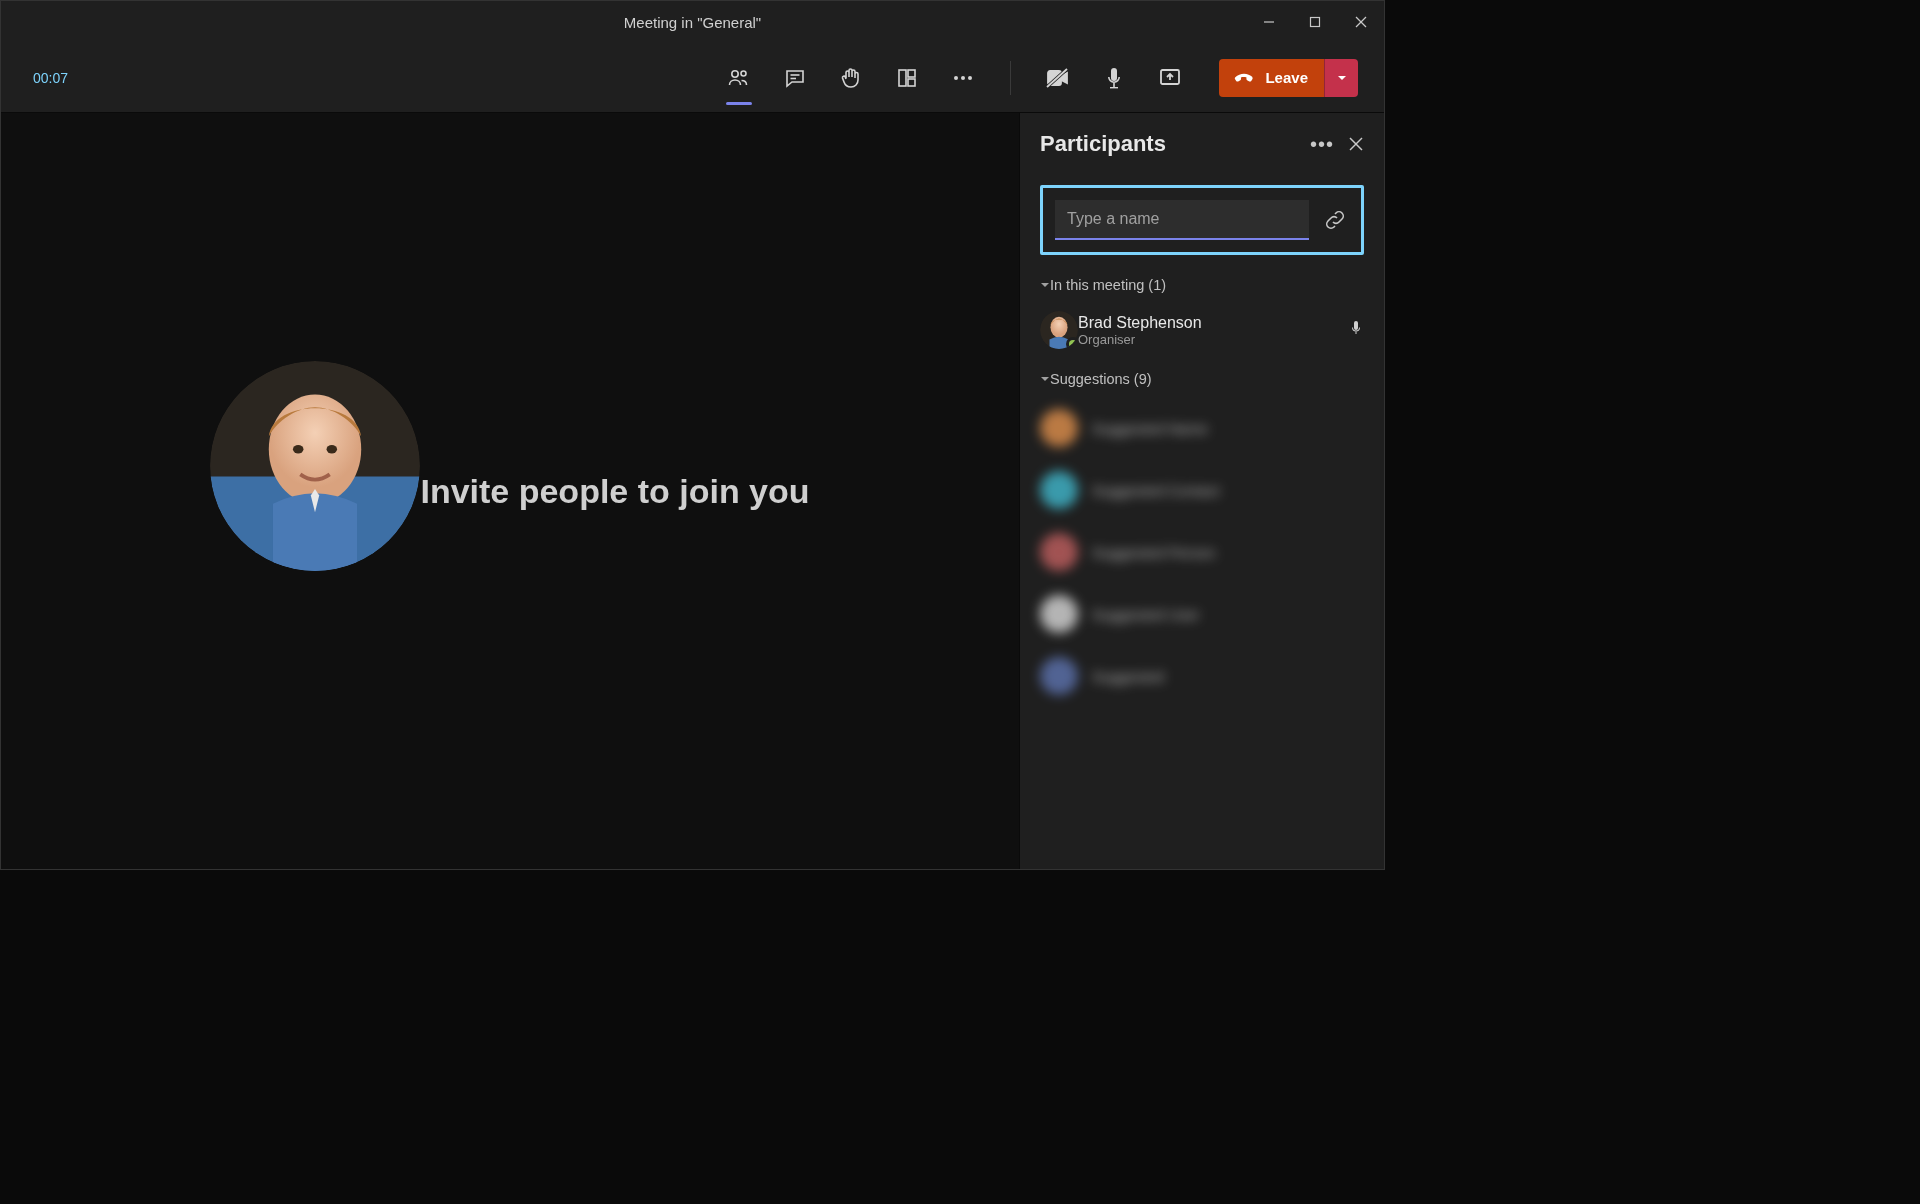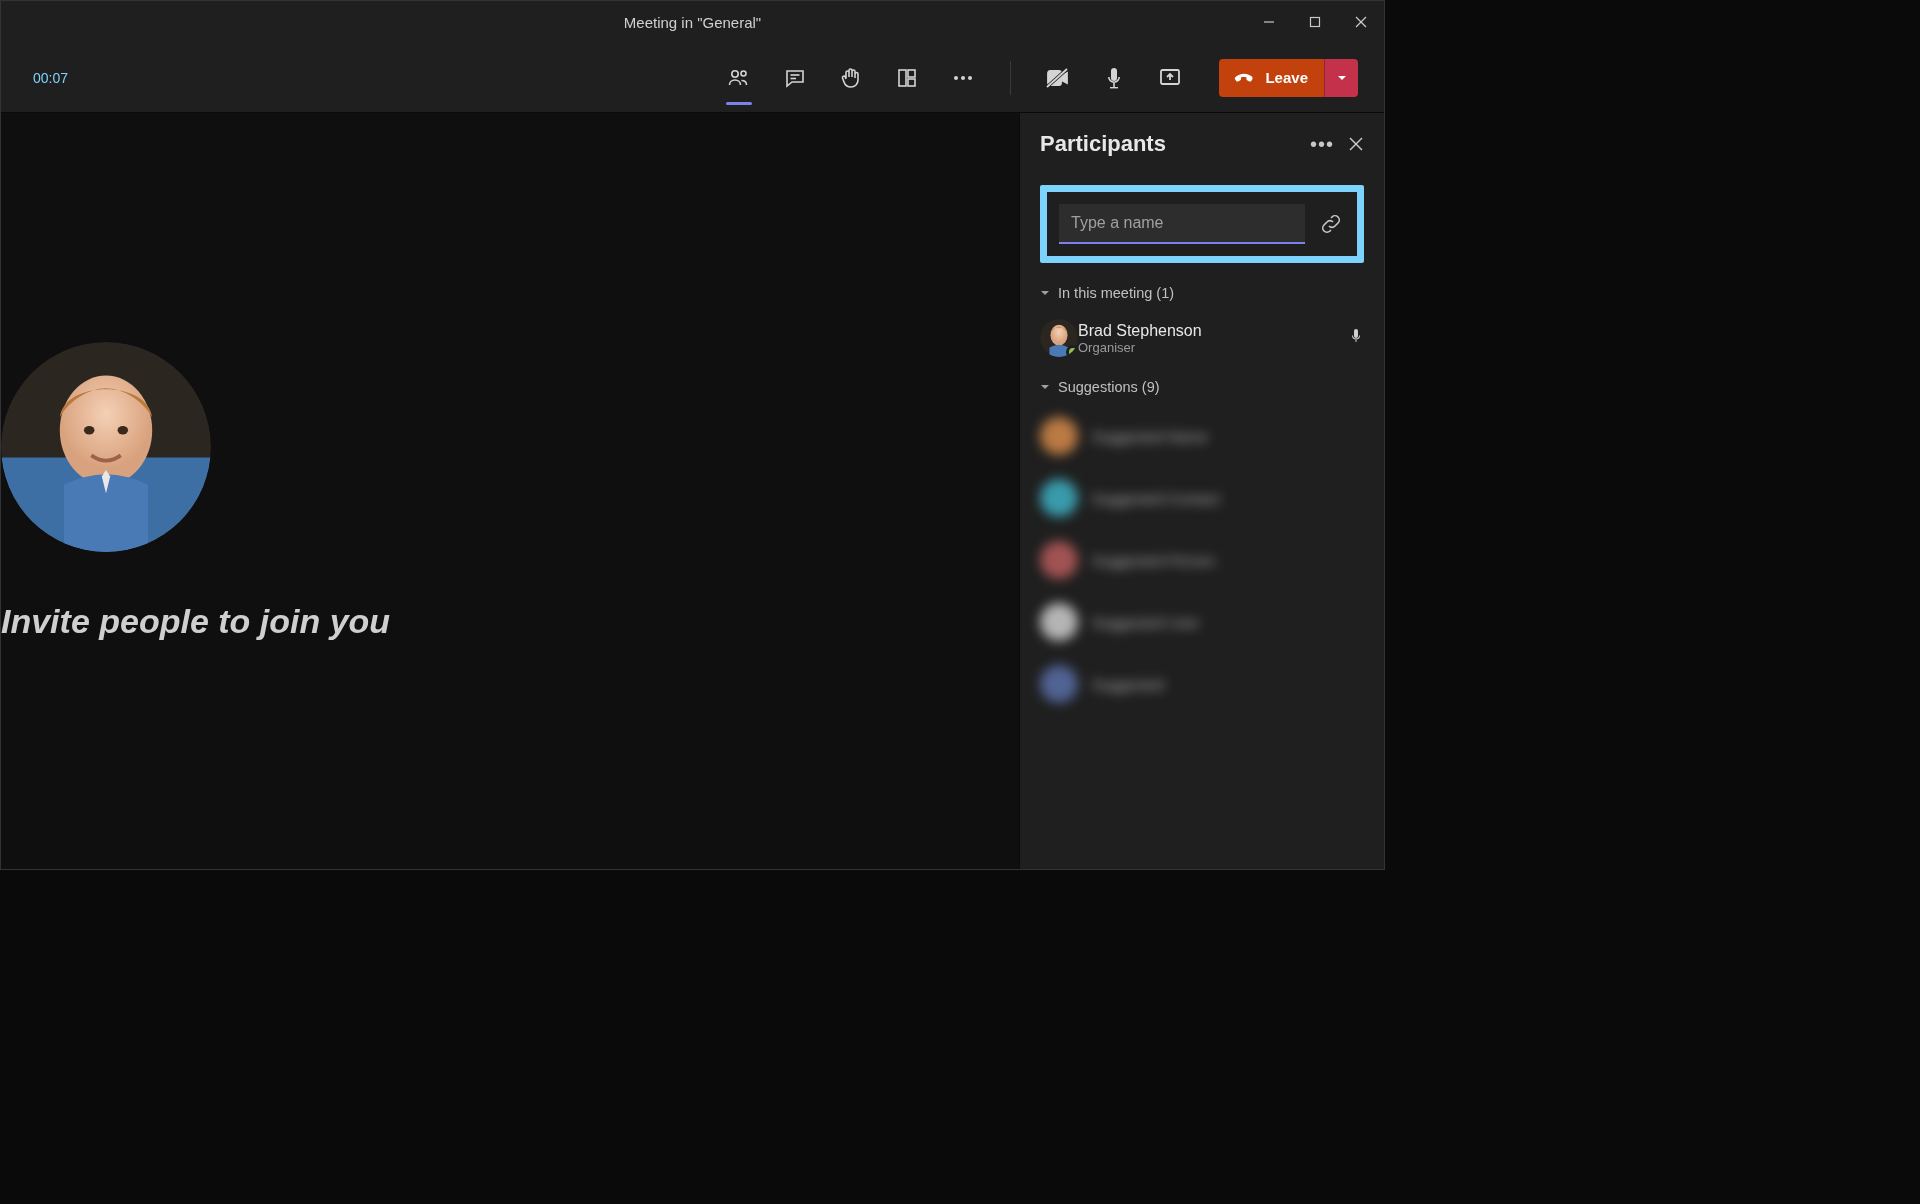--- a/index.html
+++ b/index.html
@@ -25,41 +25,41 @@
 .toolbar-divider { width: 1px; height: 34px; background: #3a3a3a; margin: 0 10px; }
 .tb-icon.camera-off svg { width: 26px; height: 26px; }
 .leave-btn { display: flex; align-items: stretch; margin-left: 12px; height: 38px; }
 .leave-main { background: #c2410c; color: #fff; display: flex; align-items: center; padding: 0 16px 0 14px; gap: 10px; font-size: 15px; font-weight: 600; border-radius: 4px 0 0 4px; cursor: pointer; }
 .leave-main svg { width: 22px; height: 22px; }
 .leave-drop { background: #c4314b; width: 34px; display: flex; align-items: center; justify-content: center; border-left: 1px solid rgba(0,0,0,0.25); border-radius: 0 4px 4px 0; cursor: pointer; }
 .leave-drop svg { width: 12px; height: 12px; fill: #fff; }
 
 
 .body-area { display: flex; height: calc(100% - 112px); }
-.stage { flex: 1; background: #0f0f0f; display: flex; flex-direction: column; align-items: flex-start; justify-content: center; font-style: italic; }
+.stage { flex: 1; background: #0f0f0f; display: flex; align-items: center; justify-content: center; }
 .avatar-large { width: 210px; height: 210px; border-radius: 50%; overflow: hidden; margin-bottom: 50px; position: relative; }
 .avatar-large svg { width: 100%; height: 100%; }
 .invite-text { color: #cfcfcf; font-size: 34px; font-weight: 600; }
 
 
 .side-panel { width: 365px; background: #1f1f1f; border-left: 1px solid #0a0a0a; padding: 18px 20px; }
 .panel-header { display: flex; align-items: center; margin-bottom: 28px; }
 .panel-title { color: #e8e8e8; font-size: 22px; font-weight: 700; flex: 1; }
 .panel-actions { display: flex; gap: 14px; align-items: center; }
 .panel-actions .hdr-btn { color: #c8c8c8; cursor: pointer; display: flex; }
 .panel-actions svg { width: 16px; height: 16px; }
 .ellipsis { font-size: 20px; letter-spacing: 1px; color: #c8c8c8; line-height: 1; }
 
-.search-highlight { border: 7px solid #7dd3fc; padding: 12px; border-radius: 2px; display: flex; align-items: center; gap: 12px; margin-bottom: 22px; }
+.search-highlight { border: 3px solid #7dd3fc; padding: 12px; border-radius: 2px; display: flex; align-items: center; gap: 12px; margin-bottom: 22px; }
 .search-input { flex: 1; background: #2d2d2d; border: none; border-bottom: 2px solid #7b83eb; color: #e0e0e0; padding: 10px 12px; font-size: 16px; outline: none; }
 .search-input::placeholder { color: #a0a0a0; }
 .link-btn { width: 28px; height: 28px; display: flex; align-items: center; justify-content: center; color: #c8c8c8; cursor: pointer; }
 .link-btn svg { width: 20px; height: 20px; }
 
-.section-header { display: flex; align-items: center; gap: 8px; color: #c0c0c0; font-size: 14.5px; margin: 14px 0 10px 0; cursor: pointer; }
+.section-header { display: flex; align-items: center; color: #c0c0c0; font-size: 14.5px; margin: 14px 0 10px 0; cursor: pointer; }
 .section-header svg { width: 10px; height: 10px; fill: #a0a0a0; }
 
 .participant-row { display: flex; align-items: center; padding: 8px 0; }
 .p-avatar { width: 38px; height: 38px; border-radius: 50%; overflow: hidden; position: relative; flex-shrink: 0; }
 .p-avatar svg { width: 100%; height: 100%; }
 .status-badge { position: absolute; right: -2px; bottom: -2px; width: 14px; height: 14px; border-radius: 50%; background: #1f1f1f; display: flex; align-items: center; justify-content: center; }
 .status-badge::after { content: ''; width: 8px; height: 8px; border-radius: 50%; background: #92c353; }
 .p-info { flex: 1; }
 .p-name { color: #e8e8e8; font-size: 16px; line-height: 1.2; }
 .p-role { color: #9a9a9a; font-size: 13px; }

